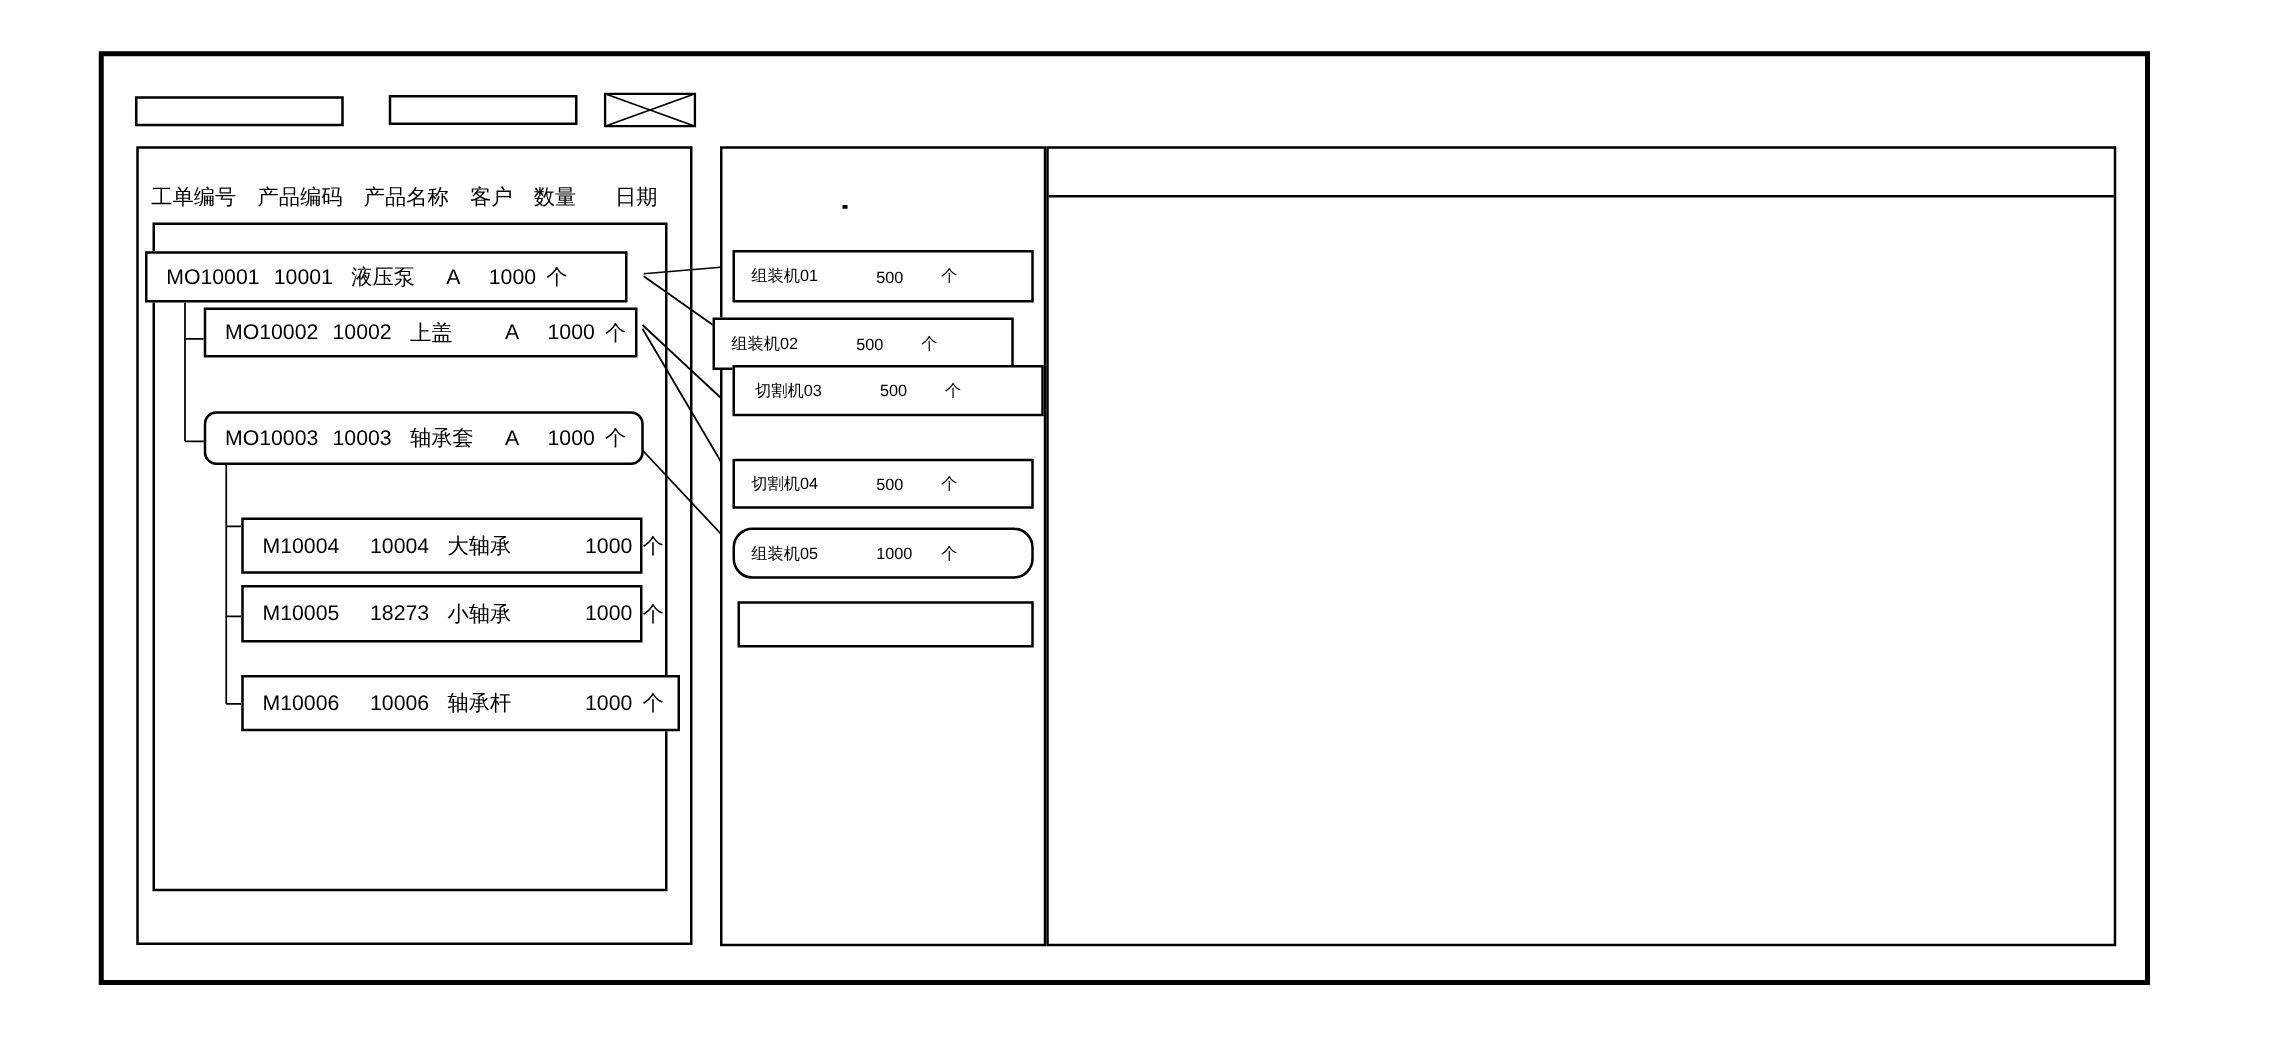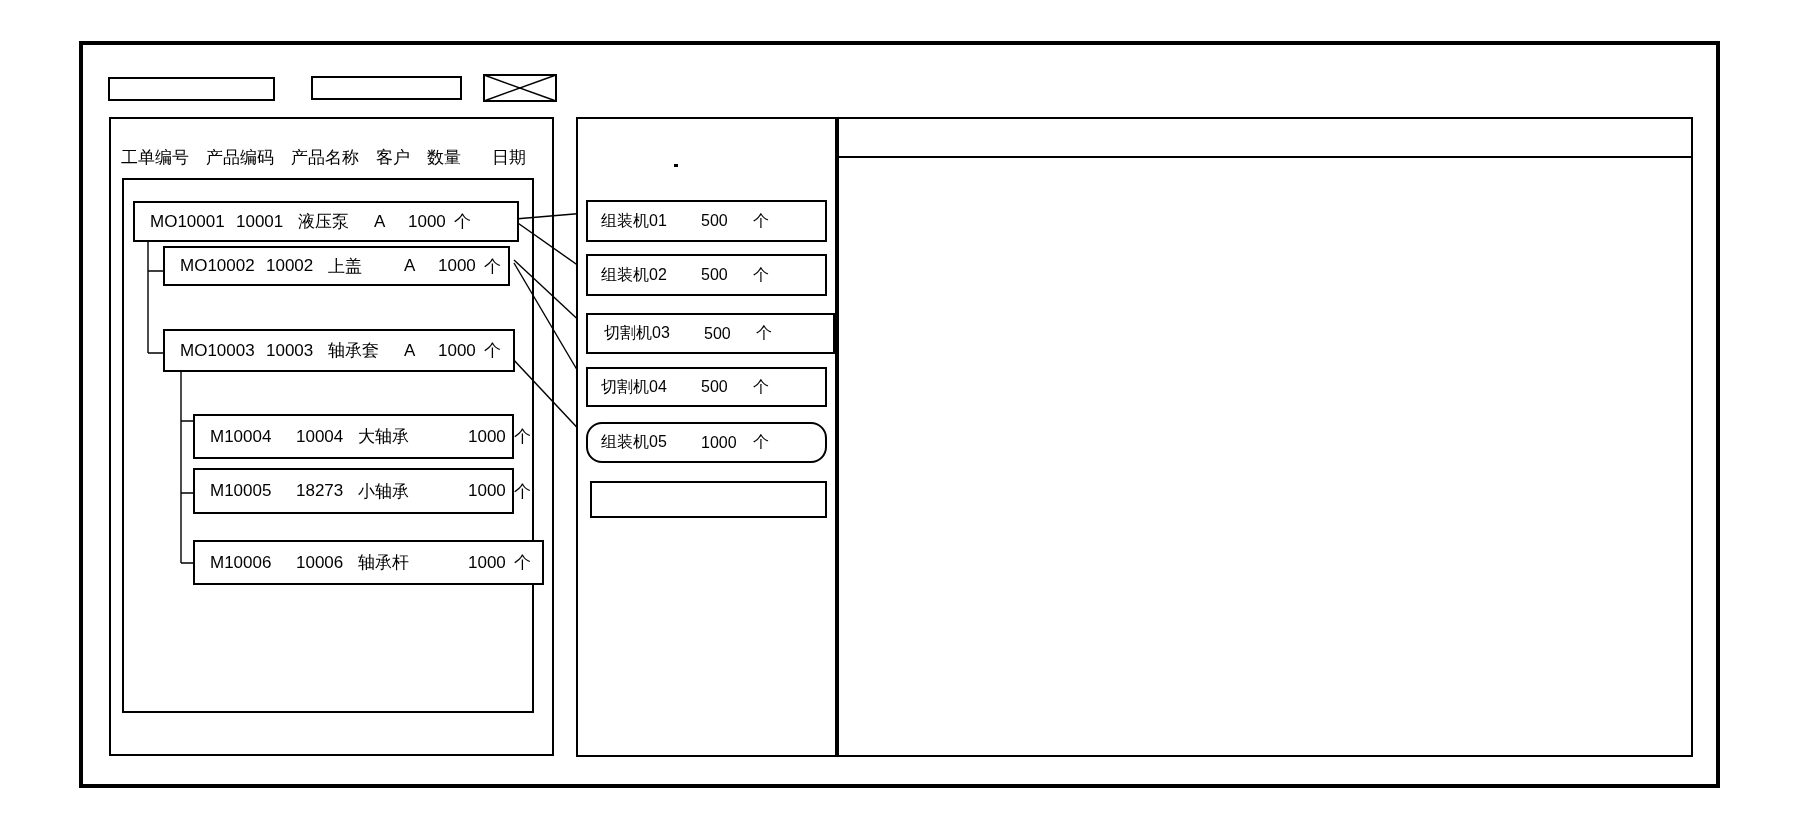--- a/index.html
+++ b/index.html
@@ -16,21 +16,21 @@
   
   .obox{display:flex;align-items:center;padding-left:15px;font-size:17px;background:#fff;}
   .obox span{white-space:pre;}
   .obox .f-order{min-width:86px;}
   .obox .f-code{min-width:62px;}
   .obox .f-name{min-width:76px;}
   .obox .f-cust{min-width:34px;}
   .obox .f-qty{min-width:46px;}
 
   
-  .wbox{display:flex;align-items:center;padding-left:13px;font-size:16px;background:#fff;}
+  .wbox{display:flex;align-items:center;padding-left:13px;font-size:13px;background:#fff;}
   .wbox span{white-space:pre;}
   .wbox .w-name{min-width:100px;}
   .wbox .w-qty{min-width:52px;}
 
   
   .cols{display:flex;align-items:center;font-size:17px;}
   .cols span{margin-right:17px;white-space:pre;font-family:Liberation Mono, monospace;}
   .cols span:nth-child(5){margin-right:31px;}
   .cols span:last-child{margin-right:0;}
 
@@ -71,39 +71,39 @@
     <path d="M148 242 V353 M148 271 H163 M148 353 H163"></path>
     <path d="M181 372 V563 M181 421 H193 M181 493 H193 M181 563 H193"></path>
     <line x1="515" y1="219" x2="586" y2="213"></line>
     <line x1="515" y1="221" x2="586" y2="271"></line>
     <line x1="514" y1="260" x2="586" y2="327"></line>
     <line x1="514" y1="263" x2="586" y2="385"></line>
     <line x1="511" y1="357" x2="586" y2="437"></line>
   </g>
 </svg>
 
-<div class="abs b2 obox" style="left:133px;top:201px;width:386px;height:41px;">
+<div class="abs b2 obox" style="left:116px;top:201px;width:386px;height:41px;">
   <span class="f-order">MO10001</span>
   <span class="f-code">10001</span>
   <span class="f-name">液压泵</span>
   <span class="f-cust">A</span>
   <span class="f-qty">1000</span>
   <span class="f-unit">个</span>
 </div>
 
 <div class="abs b2 obox" style="left:163px;top:246px;width:347px;height:40px;">
   <span class="f-order">MO10002</span>
   <span class="f-code">10002</span>
   <span class="f-name">上盖</span>
   <span class="f-cust">A</span>
   <span class="f-qty">1000</span>
   <span class="f-unit">个</span>
 </div>
 
-<div class="abs b2 obox" style="left:163px;top:329px;width:352px;height:43px;">
+<div class="abs b2 obox" style="left:163px;top:329px;width:352px;height:43px;border-radius:10px;">
   <span class="f-order">MO10003</span>
   <span class="f-code">10003</span>
   <span class="f-name">轴承套</span>
   <span class="f-cust">A</span>
   <span class="f-qty">1000</span>
   <span class="f-unit">个</span>
 </div>
 
 <div class="abs b2 obox" style="left:193px;top:414px;width:321px;height:45px;">
   <span class="f-order">M10004</span>
@@ -135,27 +135,27 @@
 <div class="abs panel" style="left:576px;top:117px;width:261px;height:640px;"></div>
 
 <div class="dot" style="left:674px;top:164px;"></div>
 
 <div class="abs b2 wbox" style="left:586px;top:200px;width:241px;height:42px;">
   <span class="w-name">组装机01</span>
   <span class="w-qty">500</span>
   <span class="w-unit">个</span>
 </div>
 
-<div class="abs b2 wbox" style="left:586px;top:254px;width:241px;height:42px;">
+<div class="abs b2 wbox" style="left:570px;top:254px;width:241px;height:42px;">
   <span class="w-name">组装机02</span>
   <span class="w-qty">500</span>
   <span class="w-unit">个</span>
 </div>
 
-<div class="abs b2 wbox" style="left:586px;top:313px;width:249px;height:41px;padding-left:16px;">
+<div class="abs b2 wbox" style="left:586px;top:292px;width:249px;height:41px;padding-left:16px;">
   <span class="w-name">切割机03</span>
   <span class="w-qty">500</span>
   <span class="w-unit">个</span>
 </div>
 
 <div class="abs b2 wbox" style="left:586px;top:367px;width:241px;height:40px;">
   <span class="w-name">切割机04</span>
   <span class="w-qty">500</span>
   <span class="w-unit">个</span>
 </div>

